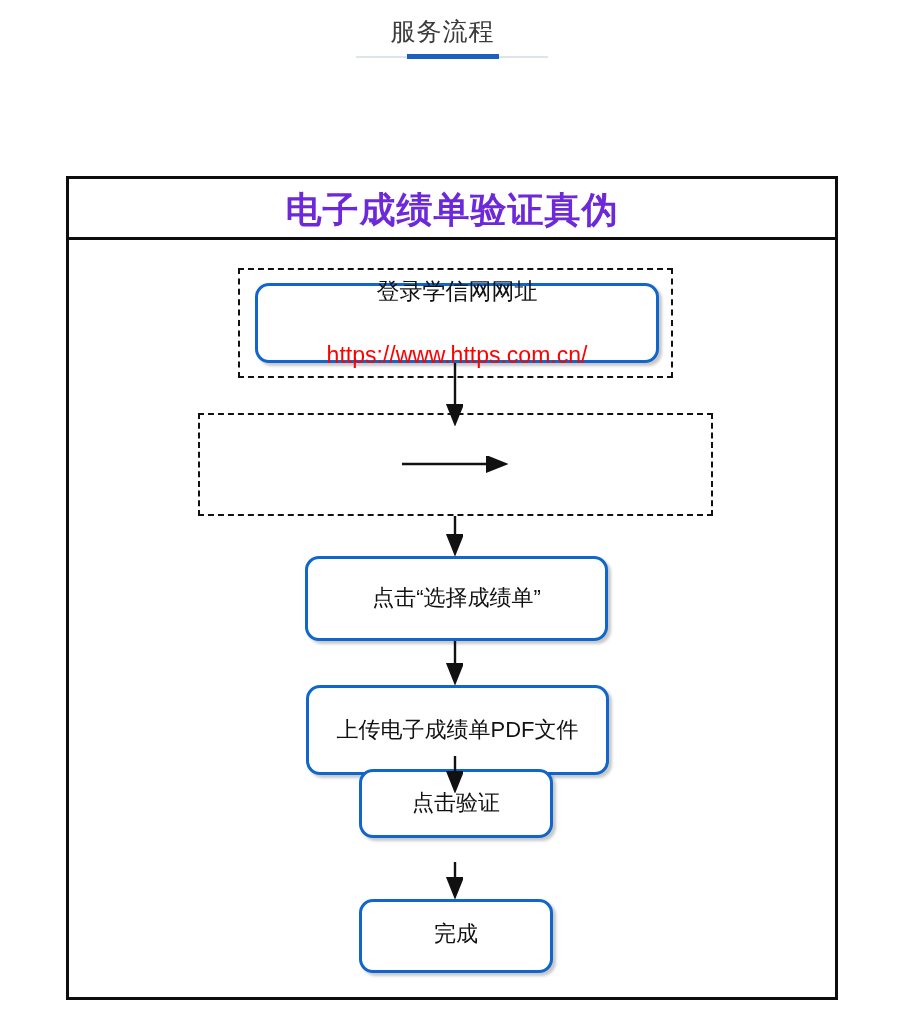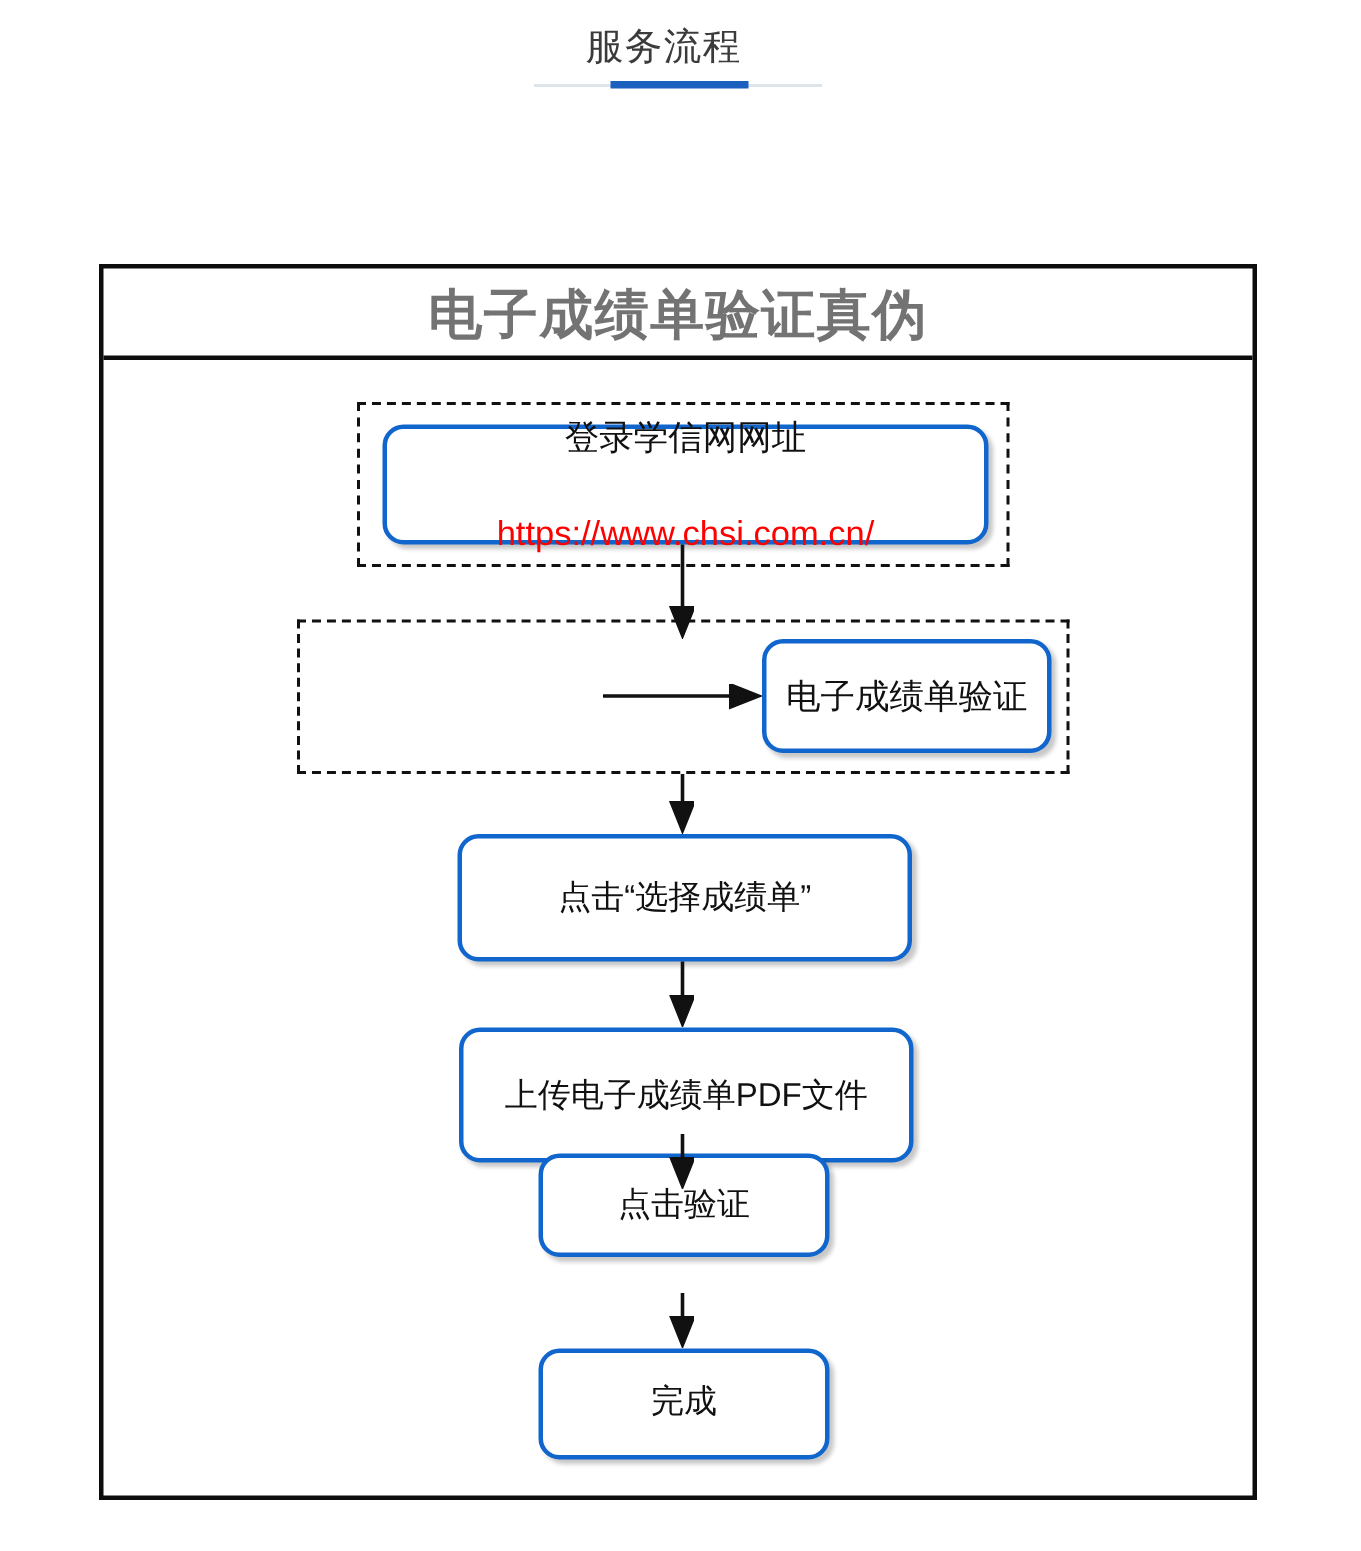--- a/index.html
+++ b/index.html
@@ -65,21 +65,21 @@
   .frame-title {
     position: absolute;
     left: 0;
     top: 0;
     width: 766px;
     height: 61px;
     line-height: 61px;
     text-align: center;
     font-size: 36px;
     font-weight: bold;
-    color: #737373;
+    color: #6d28d9;
     border-bottom: 3px solid #0d0d0d;
     box-sizing: border-box;
     letter-spacing: 1px;
   }
 
   
   .dashed-group {
     position: absolute;
     border: 2px dashed #111111;
     box-sizing: border-box;
@@ -142,27 +142,24 @@
 <div class="frame">
 
   <div class="frame-title">电子成绩单验证真伪</div>
 
   <div class="dashed-group grp-1"></div>
 
   <div class="dashed-group grp-2"></div>
 
   <div class="node node-1">
     <span class="node-line">登录学信网网址</span>
-    <span class="node-line url">https://www.chsi.com.cn/</span>
+    <span class="node-line url">https://www.https.com.cn/</span>
   </div>
 
 
-  <div class="node node-3">
-    <span class="node-line">电子成绩单验证</span>
-  </div>
 
   <div class="node node-4">
     <span class="node-line">点击“选择成绩单”</span>
   </div>
 
   <div class="node node-5">
     <span class="node-line">上传电子成绩单PDF文件</span>
   </div>
 
   <div class="node node-6">

